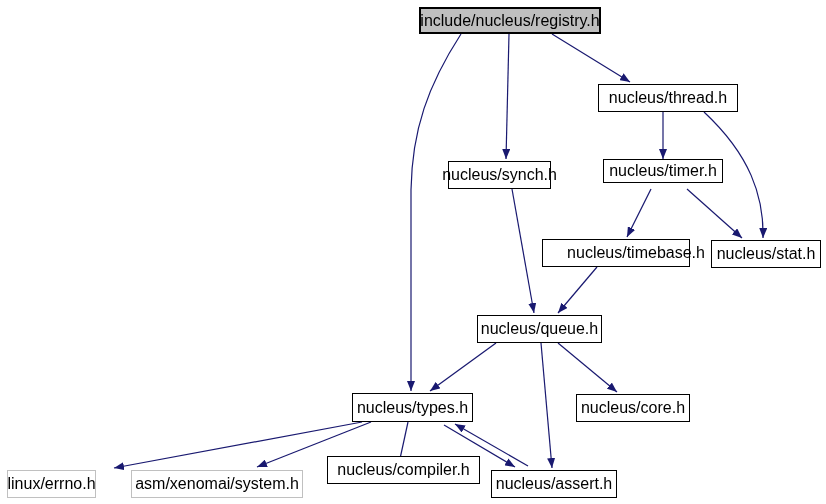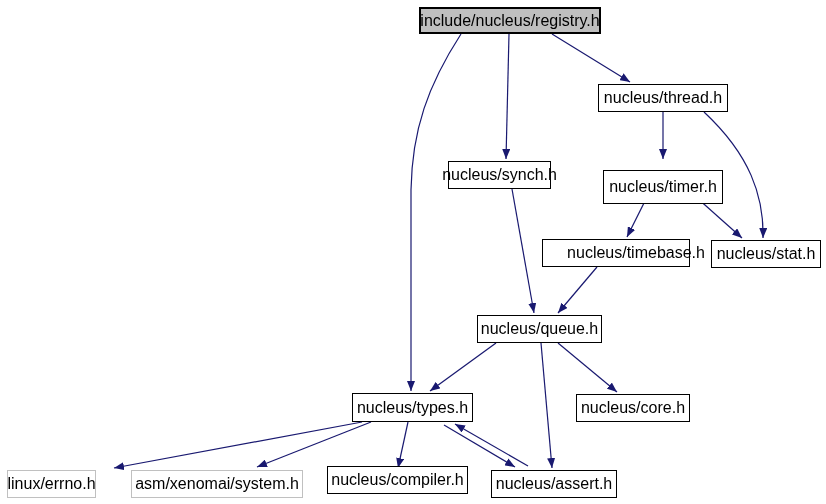--- a/index.html
+++ b/index.html
@@ -75,25 +75,25 @@
       <path d="M496,343 L430,391" class="edge" stroke="#191970" marker-end="url(#arrow)"></path>
       <path d="M558,343 L617,392" class="edge" stroke="#191970" marker-end="url(#arrow)"></path>
       <path d="M541,343 L552,468" class="edge" stroke="#191970" marker-end="url(#arrow)"></path>
       <path d="M362,422 L114,468" class="edge" stroke="#191970" marker-end="url(#arrow)"></path>
       <path d="M371,422 L257,467" class="edge" stroke="#191970" marker-end="url(#arrow)"></path>
       <path d="M408,422 L398,468" class="edge" stroke="#191970" marker-end="url(#arrow)"></path>
       <path d="M444,425 L515,467" class="edge" stroke="#191970" marker-end="url(#arrow)"></path>
       <path d="M528,466 L455,424" class="edge" stroke="#191970" marker-end="url(#arrow)"></path>
     </svg>
 <div class="node root" style="left: 419px; top: 7px; width: 182px; height: 27px;">include/nucleus/registry.h</div>
-    <div class="node" style="left: 598px; top: 84px; width: 130px; height: 28px;">nucleus/thread.h</div>
+    <div class="node" style="left: 598px; top: 84px; width: 140px; height: 28px;">nucleus/thread.h</div>
     <div class="node" style="left: 448px; top: 161px; width: 103px; height: 28px;">nucleus/synch.h</div>
-    <div class="node" style="left: 603px; top: 170px; width: 120px; height: 34px;">nucleus/timer.h</div>
+    <div class="node" style="left: 603px; top: 159px; width: 120px; height: 24px;">nucleus/timer.h</div>
     <div class="node" style="left: 542px; top: 239px; width: 148px; height: 28px; padding-left: 40px;">nucleus/timebase.h</div>
     <div class="node" style="left: 711px; top: 240px; width: 110px; height: 28px;">nucleus/stat.h</div>
     <div class="node" style="left: 477px; top: 315px; width: 125px; height: 28px;">nucleus/queue.h</div>
     <div class="node" style="left: 352px; top: 393px; width: 121px; height: 29px; text-align: center;">nucleus/types.h</div>
     <div class="node" style="left: 576px; top: 394px; width: 114px; height: 28px;">nucleus/core.h</div>
     <div class="node external" style="left: 7px; top: 470px; width: 89px; height: 28px;">linux/errno.h</div>
     <div class="node external" style="left: 131px; top: 470px; width: 172px; height: 28px;">asm/xenomai/system.h</div>
-    <div class="node" style="left: 327px; top: 466px; width: 141px; height: 28px;">nucleus/compiler.h</div>
+    <div class="node" style="left: 327px; top: 456px; width: 153px; height: 28px;">nucleus/compiler.h</div>
     <div class="node" style="left: 491px; top: 470px; width: 126px; height: 28px;">nucleus/assert.h</div>
   </div>
 
 </body></html>

